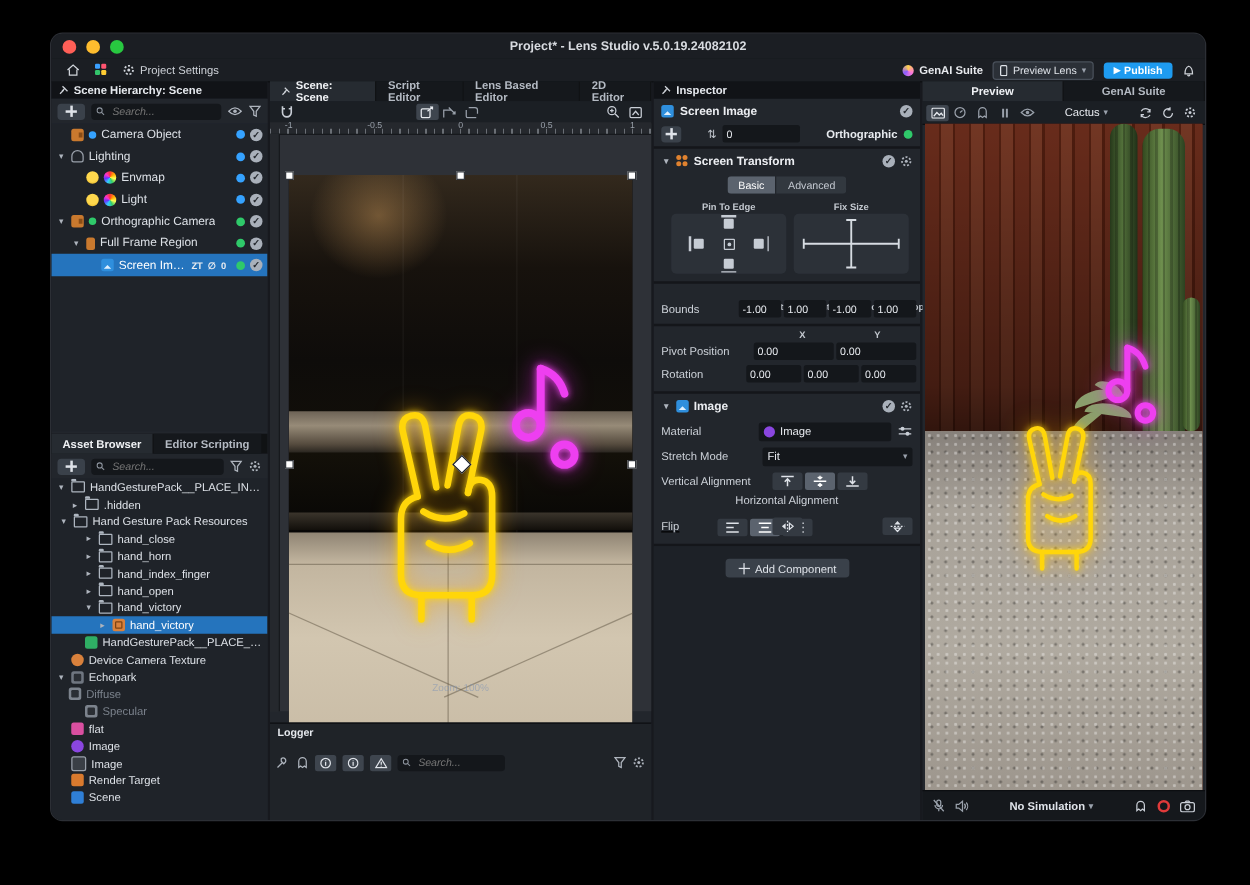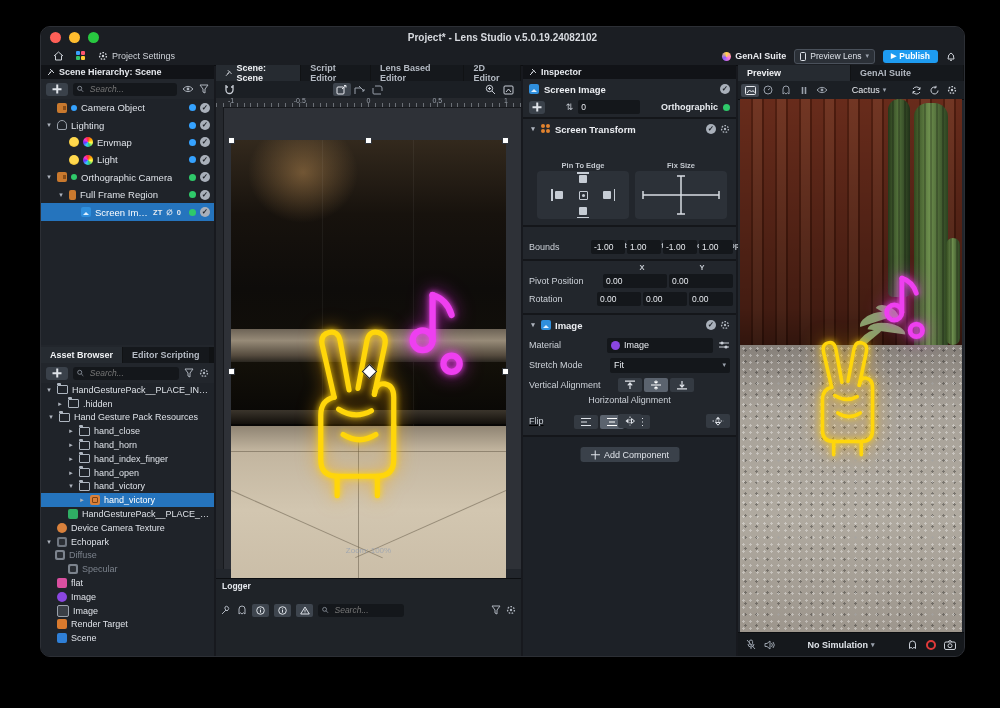--- a/index.html
+++ b/index.html
@@ -23,21 +23,21 @@
   .prevlens{display:flex;align-items:center;gap:4px;background:#2b3037;border:1px solid #4a515b;border-radius:3px;
     height:13px;padding:0 5px;color:#dfe3e9;font-size:8.5px;}
   .publish{display:flex;align-items:center;gap:3px;background:#1e9bf0;border-radius:3px;height:13px;padding:0 8px;
     color:#fff;font-size:8.5px;font-weight:bold;}
   .chev{font-size:7px;color:#9aa1ac}
   
   .panel{position:absolute;top:38px;bottom:0;background:#22262c;}
   .phead{height:14px;background:#111317;display:flex;align-items:center;gap:4px;padding:0 6px;
     font-size:9px;font-weight:bold;color:#e6e9ee;}
   .ptabs{height:16px;background:#101214;display:flex;align-items:stretch;font-size:9px;font-weight:bold;}
-  .ptab{display:flex;align-items:center;gap:4px;padding:0 9px;color:#b4bac3;background:#15181c;margin-right:1px;}
+  .ptab{display:flex;align-items:center;gap:4px;padding:0 9px;color:#b4bac3;background:#15181c;margin-right:1px;justify-content:center;}
   .ptab.on{background:#262b31;color:#f0f2f5;}
   .srow{height:20px;display:flex;align-items:center;gap:5px;padding:0 5px;background:#22262c;}
   .plus{width:22px;height:13px;background:#3a414a;border-radius:3px;position:relative;flex:none;}
   .plus::before,.plus::after{content:"";position:absolute;background:#dfe3e9;left:50%;top:50%;}
   .plus::before{width:9px;height:1.5px;transform:translate(-50%,-50%);}
   .plus::after{width:1.5px;height:9px;transform:translate(-50%,-50%);}
   .search{flex:1;background:#14171b;border-radius:3px;height:13px;display:flex;align-items:center;gap:4px;padding:0 4px;}
   .search input{background:transparent;border:none;outline:none;color:#c7ccd3;font-size:8.5px;font-style:italic;width:100%;
     font-family:"Liberation Sans",sans-serif;}
   .icon-s{flex:none;display:flex;align-items:center;justify-content:center;}
@@ -653,20 +653,26 @@
         </span>
       <span>Screen Transform</span>
       <span class="flex"></span>
       <span class="check">✓</span>
       <svg class="li" width="10" height="10" viewBox="0 0 10 10">
         <circle cx="5" cy="5" r="3.4" fill="none" stroke="#aeb4bd" stroke-width="1.4" stroke-dasharray="1.6 1.4"></circle>
           <circle cx="5" cy="5" r="1.2" fill="#aeb4bd"></circle>
         </svg>
     </div>
 
+    <div style="position:absolute;top:76px;left:0;right:0;display:flex;justify-content:center;">
+      <span class="seg">
+        <span class="on">Basic</span>
+        <span class="off">Advanced</span>
+      </span>
+    </div>
 
     <div class="colhdr" style="position:absolute;top:96px;left:14px;width:92px">Pin To Edge</div>
     <div class="colhdr" style="position:absolute;top:96px;left:112px;width:92px">Fix Size</div>
 
     <div class="widgetbox" style="left:14px;top:106px;">
       <span class="pin-sq" style="left:42px;top:4px"></span>
         <span class="pin-bar" style="left:40px;top:1px;width:12px;height:1.5px"></span>
       <span class="pin-sq" style="left:42px;top:36px"></span>
         <span class="pin-bar" style="left:40px;top:45.5px;width:12px;height:1.5px"></span>
       <span class="pin-sq" style="left:18px;top:20px"></span>

